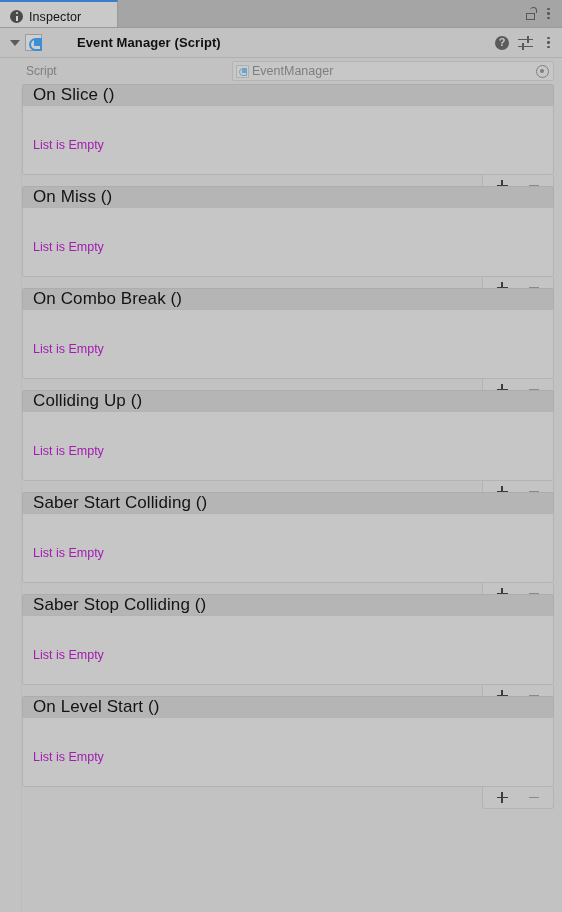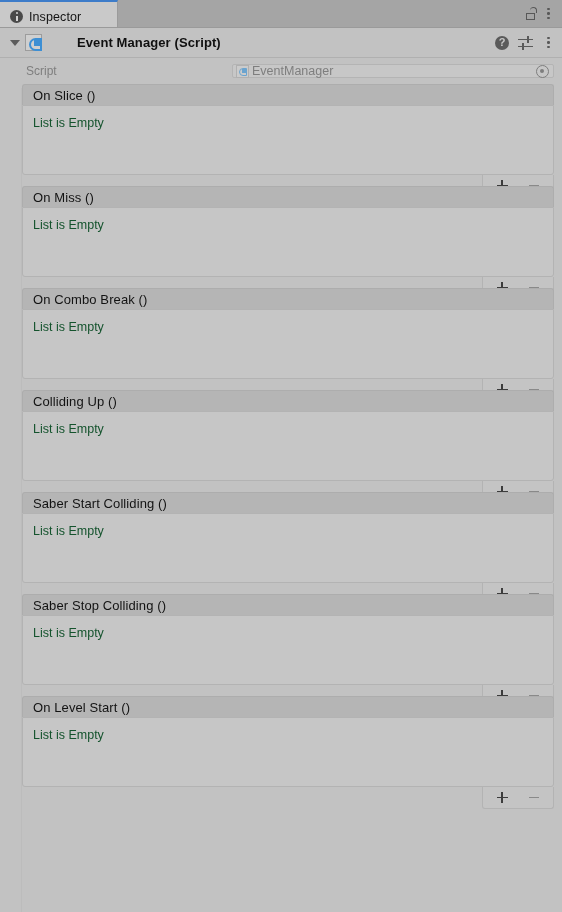--- a/index.html
+++ b/index.html
@@ -234,21 +234,21 @@
     background: #c2c2c2;
   }
   .script-label {
     width: 232px;
     padding-left: 26px;
     font-size: 12px;
     color: #7e7e7e;
   }
   .obj-field {
     flex: 1 1 auto;
-    height: 14px;
+    height: 20px;
     background: #c7c7c7;
     border: 1px solid #b4b4b4;
     border-radius: 2px;
     display: flex;
     align-items: center;
     padding: 0 4px 0 3px;
     cursor: default;
   }
   .obj-field-icon {
     width: 13px; height: 13px;
@@ -314,38 +314,38 @@
     background: #b5b5b5;
     border: 1px solid #adadad;
     border-bottom: none;
     border-radius: 3px 3px 0 0;
     display: flex;
     align-items: center;
     padding-left: 10px;
     cursor: pointer;
   }
   .event-head-label {
-    font-size: 13px;
+    font-size: 17px;
     color: #131313;
     letter-spacing: .1px;
   }
 
   .event-body {
     height: 70px;
     background: #c6c6c6;
     border: 1px solid #b3b3b3;
     border-radius: 0 0 3px 3px;
     position: relative;
   }
   .event-empty {
     position: absolute;
     left: 10px;
-    top: 10px;
+    top: 32px;
     font-size: 12.5px;
-    color: #14532d;
+    color: #a21caf;
   }
 
   .event-buttons {
     position: absolute;
     right: 0;
     top: 91px;
     width: 72px;
     height: 22px;
     background: #c4c4c4;
     border: 1px solid #b3b3b3;

